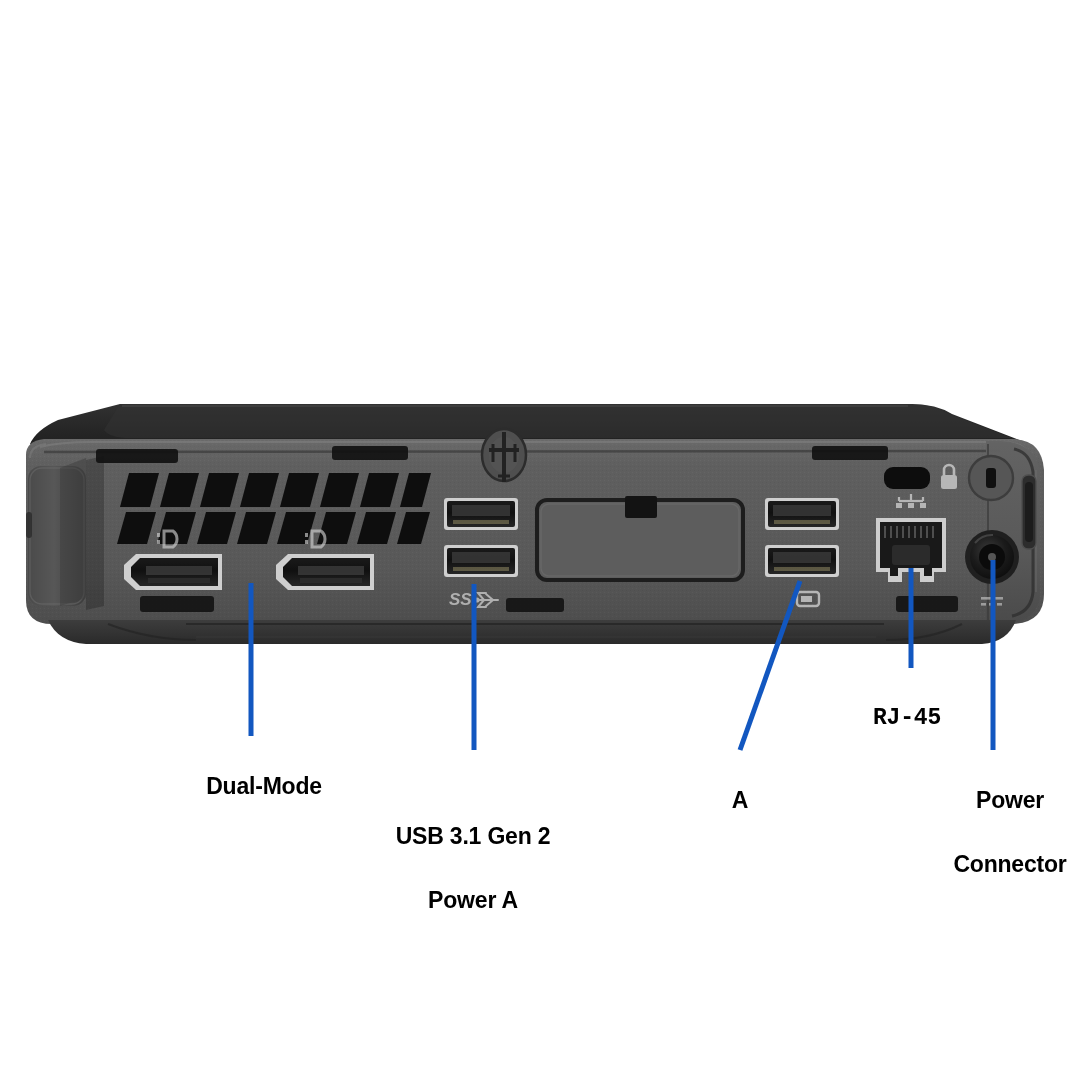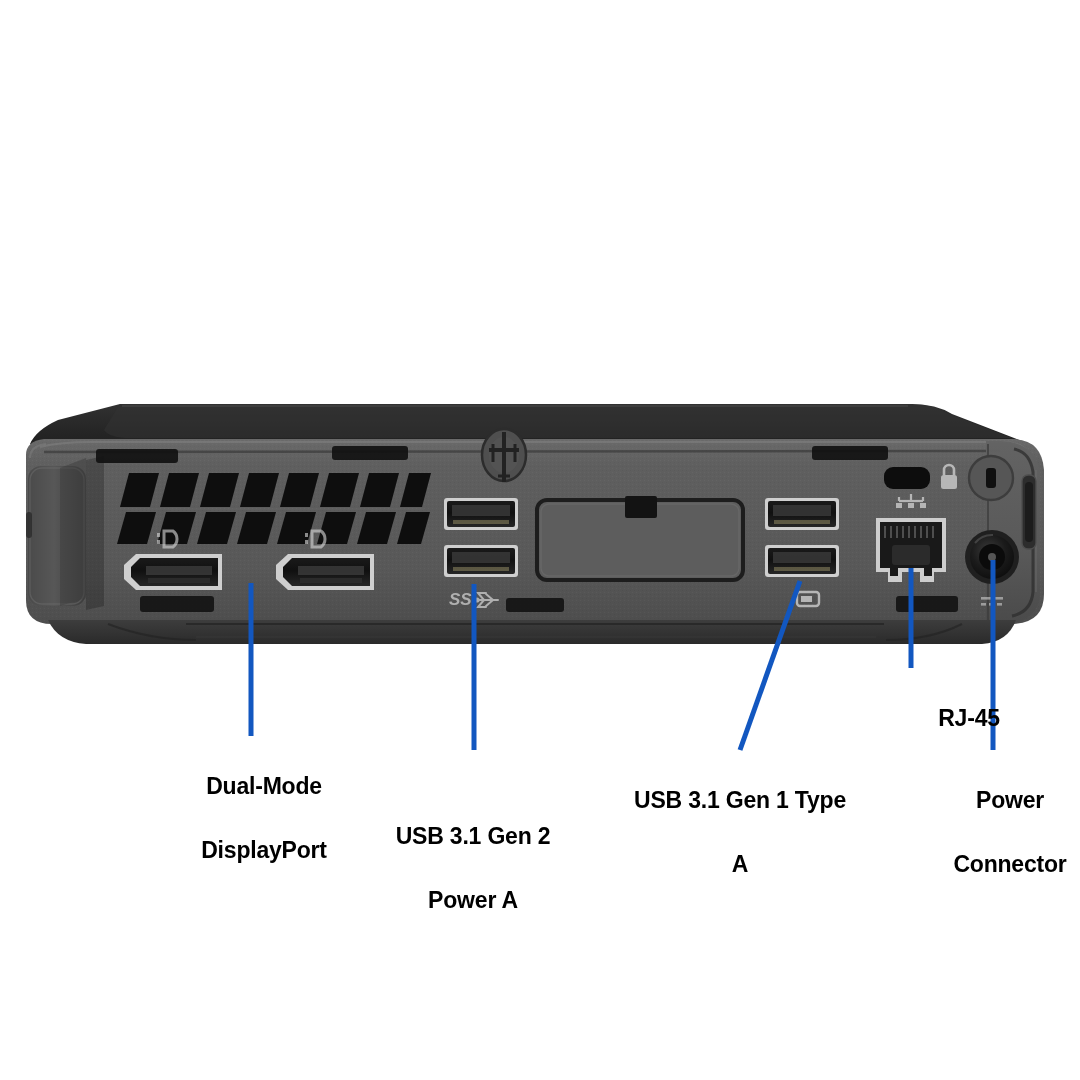--- a/index.html
+++ b/index.html
@@ -42,21 +42,21 @@
     line-height: 32px;
     text-align: center;
     letter-spacing: -0.2px;
     white-space: pre-line;
   }
   .callout-label span { display: block; }
 
   #label-dp       { left: 144px;  top: 738px; width: 240px; }
   #label-usb-g2   { left: 358px;  top: 788px; width: 230px; }
   #label-usb-g1   { left: 620px;  top: 752px; width: 240px; }
-  #label-rj45     { left: 884px;  top: 670px; width: 170px; }
+  #label-rj45     { left: 822px;  top: 670px; width: 170px; font-family: Liberation Mono, monospace; }
   #label-power    { left: 930px;  top: 752px; width: 160px; }
 </style>
 </head>
 <body>
 
 <div id="stage">
 
   <svg id="diagram-svg" viewBox="0 0 1080 1080" xmlns="http://www.w3.org/2000/svg">
     <defs>
       <linearGradient id="gTop" x1="0" y1="0" x2="0" y2="1">
@@ -351,30 +351,28 @@
       <line x1="251" y1="583" x2="251" y2="736"></line>
       <line x1="474" y1="584" x2="474" y2="750"></line>
       <line x1="800" y1="581" x2="740" y2="750"></line>
       <line x1="911" y1="568" x2="911" y2="668"></line>
       <line x1="993" y1="560" x2="993" y2="750"></line>
     </g>
   </svg>
 
   <div class="callout-label" id="label-dp">
     <span>Dual-Mode</span>
-    <span>DisplayPort</span>
   </div>
 
   <div class="callout-label" id="label-usb-g2">
     <span>USB 3.1 Gen 2</span>
     <span>Power A</span>
   </div>
 
   <div class="callout-label" id="label-usb-g1">
-    <span>USB 3.1 Gen 1 Type</span>
     <span>A</span>
   </div>
 
   <div class="callout-label" id="label-rj45">
     <span>RJ-45</span>
   </div>
 
   <div class="callout-label" id="label-power">
     <span>Power</span>
     <span>Connector</span>

